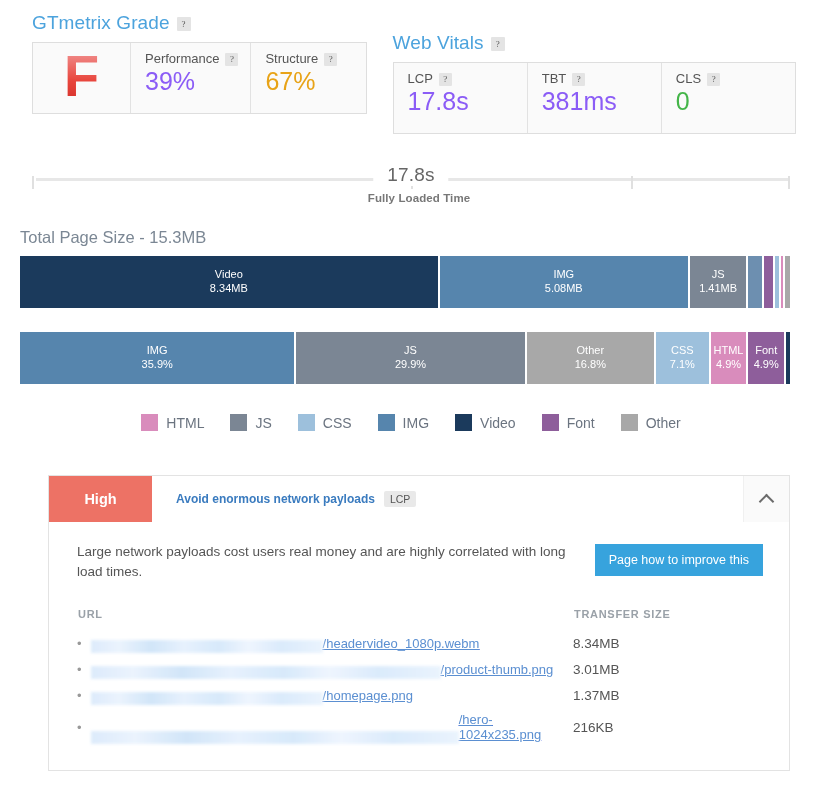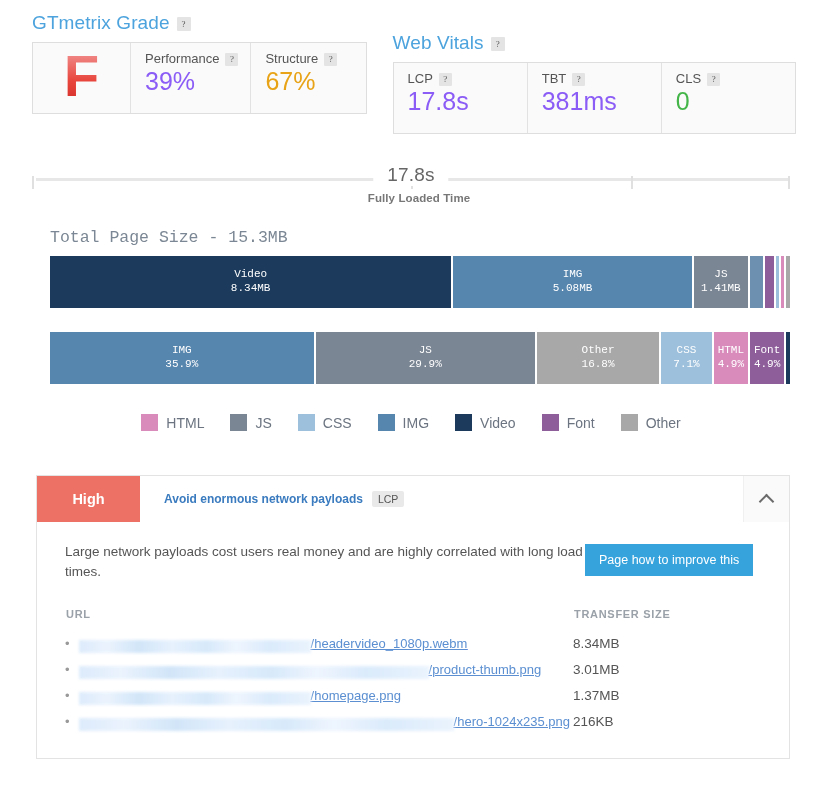--- a/index.html
+++ b/index.html
@@ -72,21 +72,21 @@
     position: absolute; top: 0; left: 50%; transform: translateX(-50%);
     background: #fff; padding: 0 14px; font-size: 19px; color: #666;
     letter-spacing: .2px;
   }
   .fl-label {
     position: absolute; top: 28px; left: 50%; transform: translateX(-50%);
     font-size: 11.5px; color: #777; font-weight: bold; letter-spacing: .1px; padding-left: 16px;
   }
 
   
-  .bd-block { margin: 14px 32px 0 50px; font-family: Liberation Mono, monospace; }
+  .bd-block { margin: 14px 32px 0 20px; }
   .bd-title { font-size: 16.5px; color: #7b8794; font-weight: normal; margin-bottom: 9px; }
   .bar { display: flex; height: 52px; width: 100%; }
   .bar-seg {
     display: flex; flex-direction: column; align-items: center;
     justify-content: center; color: #fff; overflow: hidden;
     border-right: 2px solid #fff; white-space: nowrap;
   }
   .bar-seg:last-child { border-right: 0; }
   .seg-name { font-size: 11px; line-height: 1.25; }
   .seg-val { font-size: 11px; line-height: 1.25; }
@@ -94,21 +94,21 @@
   
   .legend {
     display: flex; justify-content: center; align-items: center;
     gap: 26px; margin: 30px 0 0 0;
   }
   .legend-item { display: flex; align-items: center; gap: 8px; }
   .legend-sw { width: 17px; height: 17px; }
   .legend-txt { font-size: 14px; color: #6b7480; }
 
   
-  .rec-panel { margin: 44px 32px 0 36px; border: 1px solid #e3e3e3; background: #fff; }
+  .rec-panel { margin: 44px 32px 0 48px; border: 1px solid #e3e3e3; background: #fff; }
   .rec-head { display: flex; align-items: stretch; height: 46px; background: #fafafa; }
   .sev-badge {
     flex: 0 0 103px; display: flex; align-items: center; justify-content: center;
     color: #fff; font-size: 14.5px; font-weight: bold; background: #ed7265;
   }
   .rec-title-wrap {
     flex: 1; display: flex; align-items: center; gap: 9px; padding-left: 24px;
     background: #fff;
   }
   .rec-title { font-size: 12px; color: #3a7bbf; font-weight: bold; text-align: center; }

